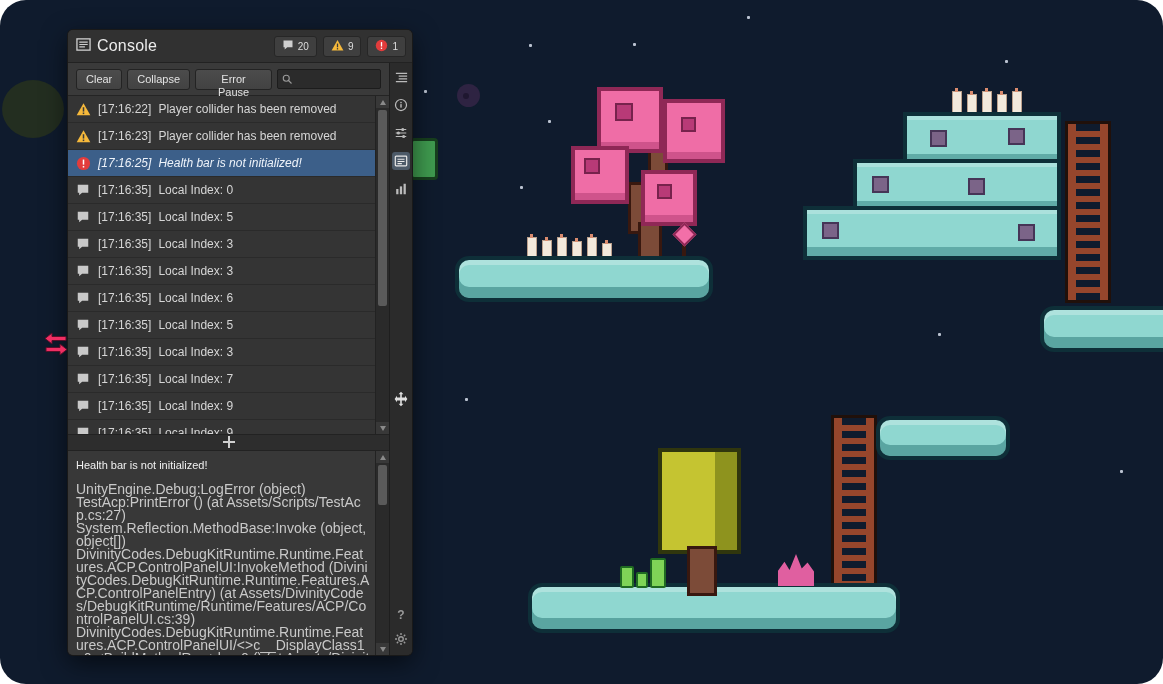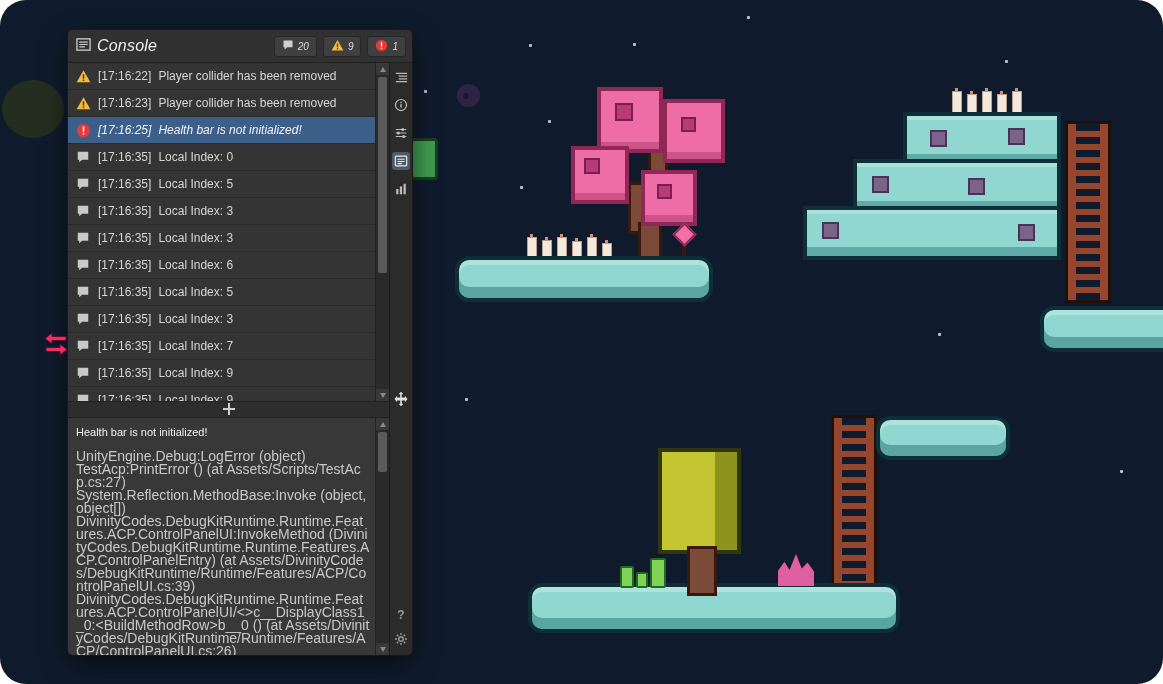--- a/index.html
+++ b/index.html
@@ -39,21 +39,21 @@
 
   .sprout{position:absolute;background:#7fd457;border:2px solid #1f6b22;border-radius:2px;}
   .crystal{position:absolute;left:778px;top:548px;width:36px;height:38px;background:#e05fa0;
            clip-path:polygon(0% 100%,0% 60%,18% 36%,32% 58%,50% 16%,66% 54%,82% 38%,100% 62%,100% 100%);}
 
   
   .panel{position:absolute;left:68px;top:30px;width:344px;height:625px;background:#333;border-radius:5px;
          overflow:hidden;z-index:20;display:flex;flex-direction:column;
          box-shadow:0 0 0 1px #191919, 0 8px 26px rgba(0,0,0,.6);}
   .titlebar{flex:0 0 32px;background:#313131;border-bottom:1px solid #222;display:flex;align-items:center;
-            padding:0 6px 0 8px;gap:6px;font-style:italic;}
+            padding:0 6px 0 8px;gap:6px;}
   .titlebar .title{color:#ececec;font-size:16px;letter-spacing:.2px;}
   .badges{margin-left:auto;display:flex;gap:6px;}
   .badge{display:flex;align-items:center;gap:4px;background:#3f3f3f;border:1px solid #262626;border-radius:3px;
          padding:2px 7px;color:#ddd;font-size:10px;min-width:20px;justify-content:center;}
 
   .panel-body{flex:1;display:flex;min-height:0;}
   .panel-main{width:321px;display:flex;flex-direction:column;min-height:0;}
   .side-strip{width:22px;background:#2b2b2b;border-left:1px solid #1e1e1e;position:relative;}
   .strip-icon{position:absolute;left:3px;width:16px;height:16px;display:flex;align-items:center;justify-content:center;}
   .strip-icon.active-box{background:#4d5a68;border-radius:3px;width:18px;height:18px;left:2px;}
@@ -216,20 +216,32 @@
                 <rect x="7.2" y="10.6" width="1.6" height="1.7" fill="#fff"></rect>
               </svg></span>
           <span>1</span>
         </div>
       </div>
     </div>
 
     <div class="panel-body">
       <div class="panel-main">
 
+        <div class="toolbar">
+          <button class="tbtn">Clear</button>
+          <button class="tbtn">Collapse</button>
+          <button class="tbtn">Error Pause</button>
+          <div class="search">
+            <svg viewBox="0 0 16 16" width="12" height="12">
+                <circle cx="7" cy="7" r="4" fill="none" stroke="#9a9a9a" stroke-width="1.5"></circle>
+                <path d="M10 10l4 4" stroke="#9a9a9a" stroke-width="1.5"></path>
+              </svg>
+            <input placeholder="" style="">
+          </div>
+        </div>
 
         <div class="list-wrap">
           <div class="log-list">
 
               <div class="log-row type-warning">
                 <span class="licon icon-warning"><svg viewBox="0 0 16 16" width="15" height="15">
                     <path fill="#f6b93b" d="M8 1.2 15.3 14H.7z"></path>
                     <rect x="7.2" y="5.6" width="1.6" height="4.6" fill="#3a3a3a"></rect>
                     <rect x="7.2" y="11.2" width="1.6" height="1.7" fill="#3a3a3a"></rect>
                   </svg></span>

